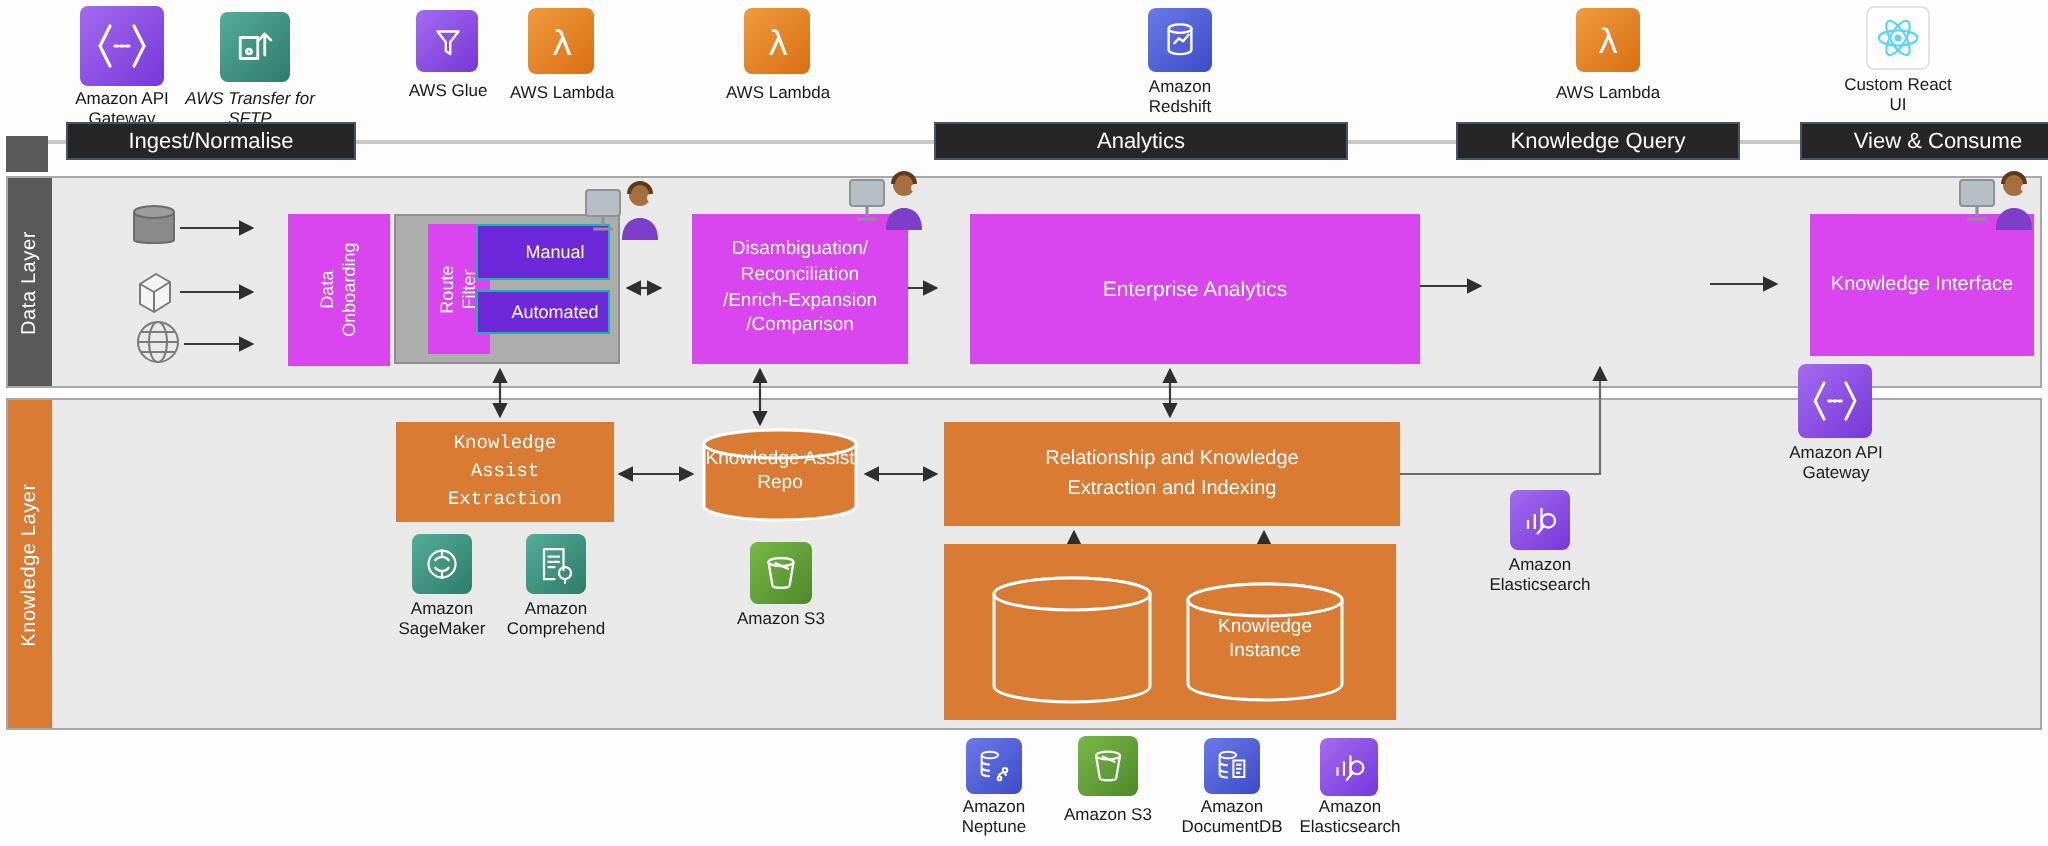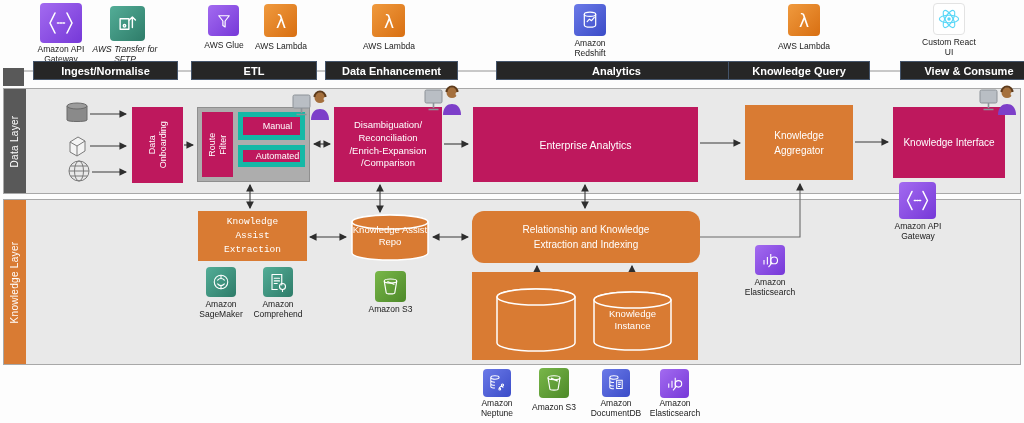--- a/index.html
+++ b/index.html
@@ -15,36 +15,36 @@
   .ic-teal   { background:linear-gradient(135deg,#53ad97,#2e7c69); }
   .ic-orange { background:linear-gradient(135deg,#f09a3e,#d86f12); }
   .ic-blue   { background:linear-gradient(135deg,#6b7ae8,#3b4cc8); }
   .ic-green  { background:linear-gradient(135deg,#79b749,#4d8929); }
   .ic-white  { background:#fff; border:1px solid #e3e3e3; }
   .svc-label { position:absolute; font-size:8.5px; line-height:1.18; color:#1a1a1a; text-align:center; }
 
   
   .stage-line { position:absolute; background:#c8c8c8; }
   .stage-bar { position:absolute; top:61px; height:19px; background:#262626; border:1px solid #44546a;
-               color:#fff; font-size:11px; font-weight:bold; display:flex; align-items:center; justify-content:center; }
+               color:#fff; font-size:11px; font-weight:normal; display:flex; align-items:center; justify-content:center; }
   .stage-spacer { position:absolute; background:#595959; }
 
   
   .band { position:absolute; left:3px; width:1018px; background:#e9e9e9; border:1px solid #a8a8a8; }
   .band-strip { position:absolute; left:0; top:0; width:22px; height:100%; display:flex; align-items:center; justify-content:center; }
   .strip-gray { background:#595959; }
   .strip-orange { background:#d97b33; }
   .band-strip span { transform:rotate(-90deg); white-space:nowrap; color:#fff; font-size:10px; letter-spacing:0.3px; }
 
   
-  .dbox { position:absolute; background:#be185d; color:#fff; display:flex; align-items:center; justify-content:center; text-align:center; }
+  .dbox { position:absolute; background:#d946ef; color:#fff; display:flex; align-items:center; justify-content:center; text-align:center;margin-left:12px; }
   .obox { position:absolute; background:#d97b33; color:#fff; display:flex; align-items:center; justify-content:center; text-align:center; }
   .vlabel-wrap { transform:rotate(-90deg); font-size:9px; line-height:1.2; text-align:center; }
   .proc-container { position:absolute; background:#adadad; border:1px solid #8f8f8f; }
-  .subbox { position:absolute; background:#be185d; border:5px solid #14b8a6; color:#fff; font-size:9px;
+  .subbox { position:absolute; background:#6d28d9; border:1px solid #14b8a6; color:#fff; font-size:9px;
             display:flex; align-items:center; justify-content:center;padding-left:12px; }
   .pre { white-space:pre-line; }
   .cyl-text { position:absolute; color:#fff; text-align:center; line-height:1.25; }
 
   svg { display:block; }
   .arrows { position:absolute; left:0; top:0; }
 </style>
 </head>
 <body>
 
@@ -112,23 +112,21 @@
       <ellipse cx="16" cy="16" rx="11" ry="4.3" transform="rotate(60 16 16)"></ellipse>
       <ellipse cx="16" cy="16" rx="11" ry="4.3" transform="rotate(120 16 16)"></ellipse>
       <circle cx="16" cy="16" r="2" fill="#5ad7f7" stroke="none"></circle>
     </svg>
   </div>
   <div class="svc-label" style="left:921px;top:37px;width:56px;">Custom React UI</div>
 
   <div class="stage-line" style="left:24px;top:70px;width:998px;height:2px;"></div>
   <div class="stage-spacer" style="left:3px;top:68px;width:21px;height:18px;"></div>
   <div class="stage-bar" style="left:33px;width:145px;">Ingest/Normalise</div>
-  <div class="stage-bar" style="left:191px;width:126px;">ETL</div>
-  <div class="stage-bar" style="left:325px;width:133px;">Data Enhancement</div>
-  <div class="stage-bar" style="left:467px;width:241px;margin-left:29px;">Analytics</div>
+  <div class="stage-bar" style="left:467px;width:207px;">Analytics</div>
   <div class="stage-bar" style="left:728px;width:142px;">Knowledge Query</div>
   <div class="stage-bar" style="left:880px;width:138px;margin-left:20px;">View &amp; Consume</div>
 
   <div class="band" style="top:88px;height:106px;">
     <div class="band-strip strip-gray">
       <span>Data Layer</span>
     </div>
   </div>
   <div class="band" style="top:199px;height:166px;">
     <div class="band-strip strip-orange">
@@ -193,21 +191,20 @@
   <div class="subbox" style="left:238px;top:112px;width:67px;height:28px;">Manual</div>
   <div class="subbox" style="left:238px;top:145px;width:67px;height:22px;">Automated</div>
 
   <div class="dbox pre" style="left:334px;top:107px;width:108px;height:75px;font-size:9.5px;line-height:1.35;">Disambiguation/
 Reconciliation
 /Enrich-Expansion
 /Comparison</div>
 
   <div class="dbox" style="left:473px;top:107px;width:225px;height:75px;font-size:10.5px;">Enterprise Analytics</div>
 
-  <div class="obox" style="left:745px;top:105px;width:108px;height:75px;font-size:10px;line-height:1.5;padding:0 18px;">Knowledge Aggregator</div>
 
   <div class="dbox" style="left:893px;top:107px;width:112px;height:71px;font-size:10px;">Knowledge Interface</div>
 
   <div class="abs" style="left:291px;top:89px;">
     <svg width="40" height="33" viewBox="0 0 40 33">
       <rect x="2" y="6" width="17" height="13" rx="1.5" fill="#b9bec4" stroke="#8d9298"></rect>
       <path d="M10.5 19 v5 M5.5 25.5 h10" stroke="#8d9298" stroke-width="1.6" fill="none"></path>
       <path d="M20 31 c0-8 4.5-11 9-11 s9 3 9 11 z" fill="#7d3fc9"></path>
       <circle cx="29" cy="8.5" r="5.5" fill="#a5703d"></circle>
       <path d="M23.5 8 a5.5 5.5 0 0 1 11 0" fill="none" stroke="#5d3a1a" stroke-width="2"></path>
@@ -265,21 +262,21 @@
 
   <div class="svc-icon ic-green" style="left:375px;top:271px;width:31px;height:31px;">
     <svg width="25" height="25" viewBox="0 0 32 32" fill="none" stroke="#fff" stroke-width="1.5" stroke-linejoin="round">
       <path d="M8 9 L10.5 24 c0 2 11 2 11 0 L24 9"></path>
         <ellipse cx="16" cy="9" rx="8" ry="2.6"></ellipse>
         <path d="M12 9.5 l9 4"></path>
     </svg>
   </div>
   <div class="svc-label" style="left:363px;top:304px;width:55px;">Amazon S3</div>
 
-  <div class="obox" style="left:472px;top:211px;width:228px;height:52px;font-size:10px;line-height:1.5;padding:0 30px;border-radius:12px;">Relationship and Knowledge Extraction and Indexing</div>
+  <div class="obox" style="left:472px;top:211px;width:228px;height:52px;font-size:10px;line-height:1.5;padding:0 30px;">Relationship and Knowledge Extraction and Indexing</div>
 
   <div class="obox" style="left:472px;top:272px;width:226px;height:88px;"></div>
   <div class="abs" style="left:495px;top:287px;">
     <svg width="82" height="67" viewBox="0 0 82 67">
       <path d="M2 10 a39 8 0 0 1 78 0 V56 a39 8 0 0 1 -78 0 Z" fill="#d97b33" stroke="#fff" stroke-width="1.5"></path>
       <ellipse cx="41" cy="10" rx="39" ry="8" fill="#d97b33" stroke="#fff" stroke-width="1.5"></ellipse>
     </svg>
   </div>
   <div class="abs" style="left:592px;top:290px;">
     <svg width="81" height="63" viewBox="0 0 81 63">

